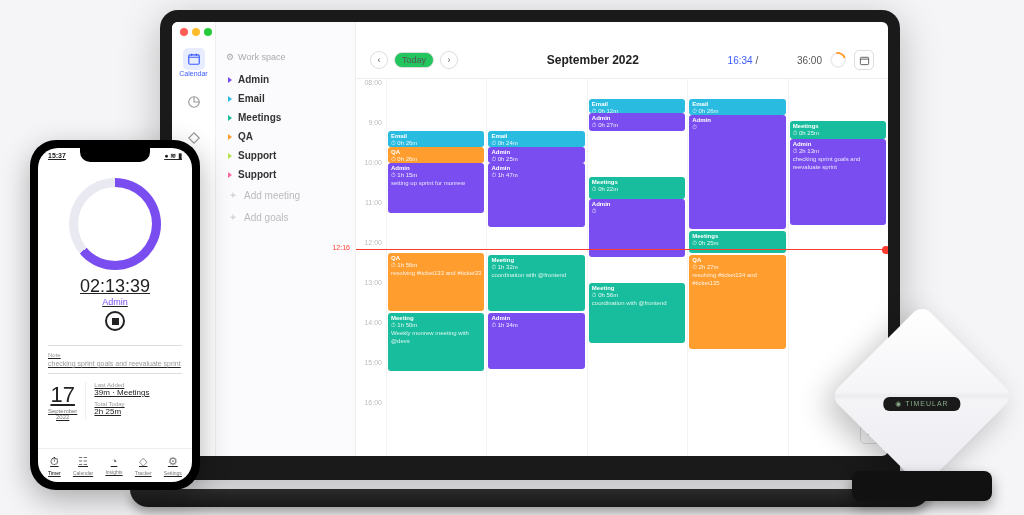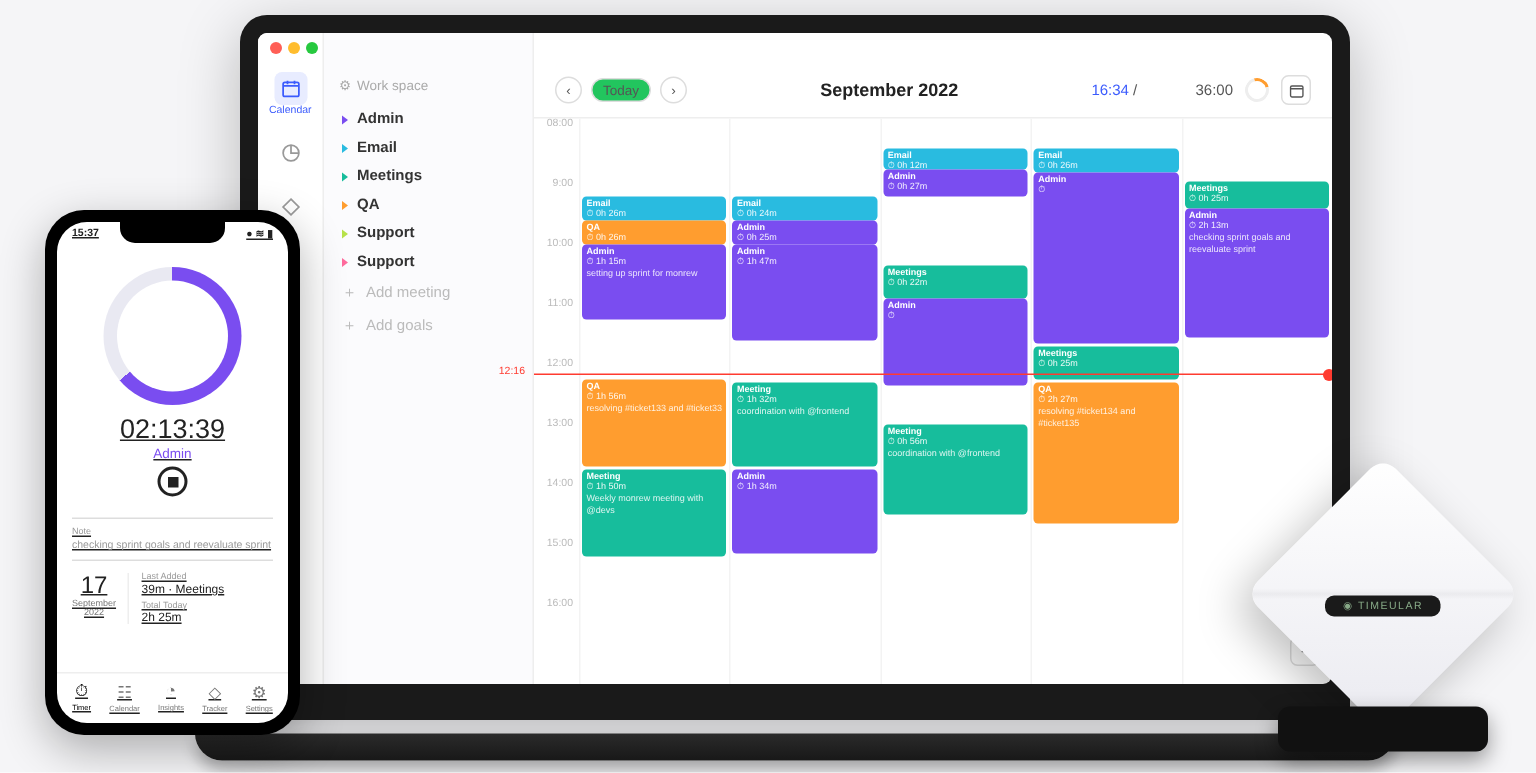--- a/index.html
+++ b/index.html
@@ -72,21 +72,21 @@
   .timer-inner { width:74px; height:74px; background:#fff; border-radius:50%; display:flex; align-items:center; justify-content:center;}
   .stop-btn { width:20px; height:20px; border-radius:50%; border:2px solid #222; display:flex; align-items:center; justify-content:center; margin:4px auto 0; cursor:pointer;}
   .stop-sq { width:7px; height:7px; background:#222;}
   .big-time { font-size:18px; font-weight:300; text-align:center; margin-top:2px;}
   .task { text-align:center; color:#7a4df0; font-size:9px;}
   .note-area { margin:14px 10px 0; border-top:1px solid #ddd; border-bottom:1px solid #ddd; padding:6px 0;}
   .note-label { font-size:6px; color:#999;}
   .note-text { font-size:7px; color:#999; margin-top:2px;}
   .ph-bottom { margin:8px 10px 0; display:flex; gap:8px;}
   .ph-date { text-align:center; color:#777;}
-  .ph-date .num{ font-size:16px; font-weight:300; color:#222;}
+  .ph-date .num{ font-size:22px; font-weight:300; color:#222;}
   .ph-stats { font-size:6px; color:#999; display:flex; flex-direction:column; gap:4px; border-left:1px solid #eee; padding-left:8px; flex:1;}
   .ph-stats .val{ color:#222; font-size:8px;}
   .tabbar { margin-top:auto; display:flex; justify-content:space-around; padding:6px 4px; border-top:1px solid #eee;}
   .tab { display:flex; flex-direction:column; align-items:center; font-size:5px; color:#777; gap:2px; cursor:pointer;}
   .tab.active { color:#000;}
 
   
   .device { position:absolute; right:12px; bottom:14px; width:180px; height:170px; z-index:25; }
   .diamond { width:130px; height:130px; background:linear-gradient(135deg,#fff,#eaeaf0); transform:rotate(45deg); border-radius:12px; position:absolute; left:25px; top:0; box-shadow: 0 12px 30px rgba(0,0,0,.25);}
   .diamond::after{ content:""; position:absolute; inset:0; border-radius:12px; background:linear-gradient(135deg, transparent 48%, rgba(0,0,0,.04) 50%, transparent 52%);}

